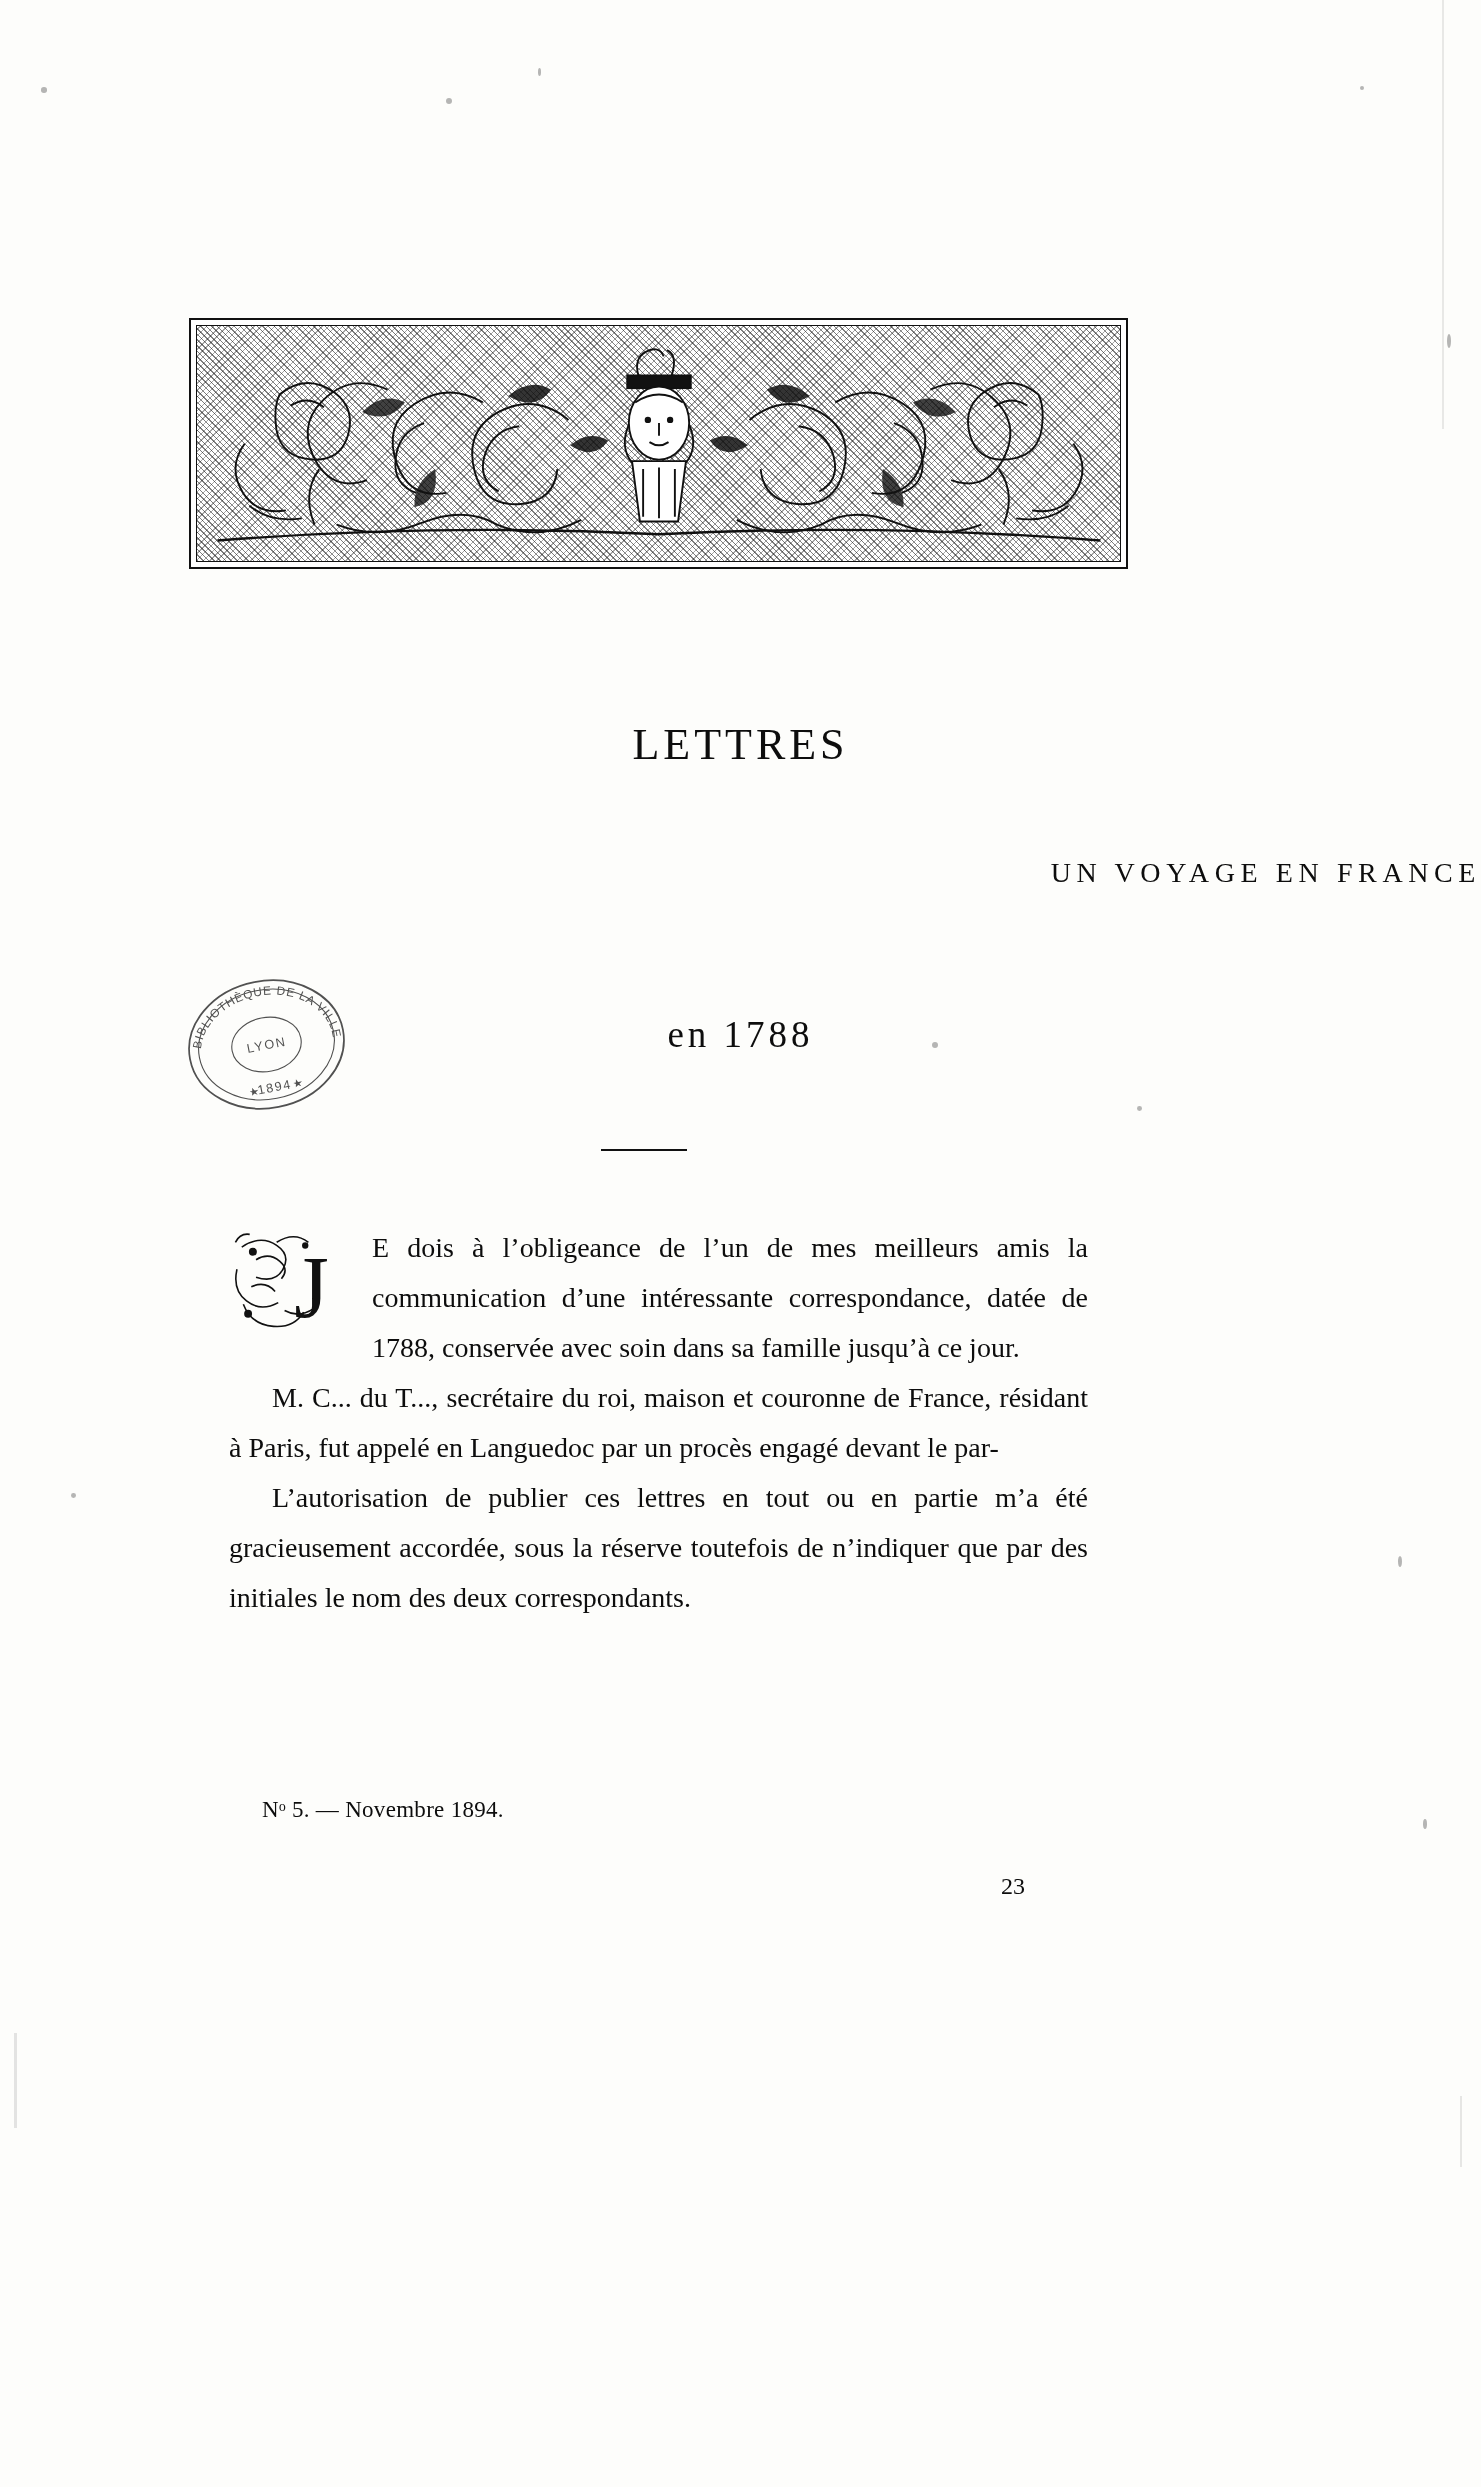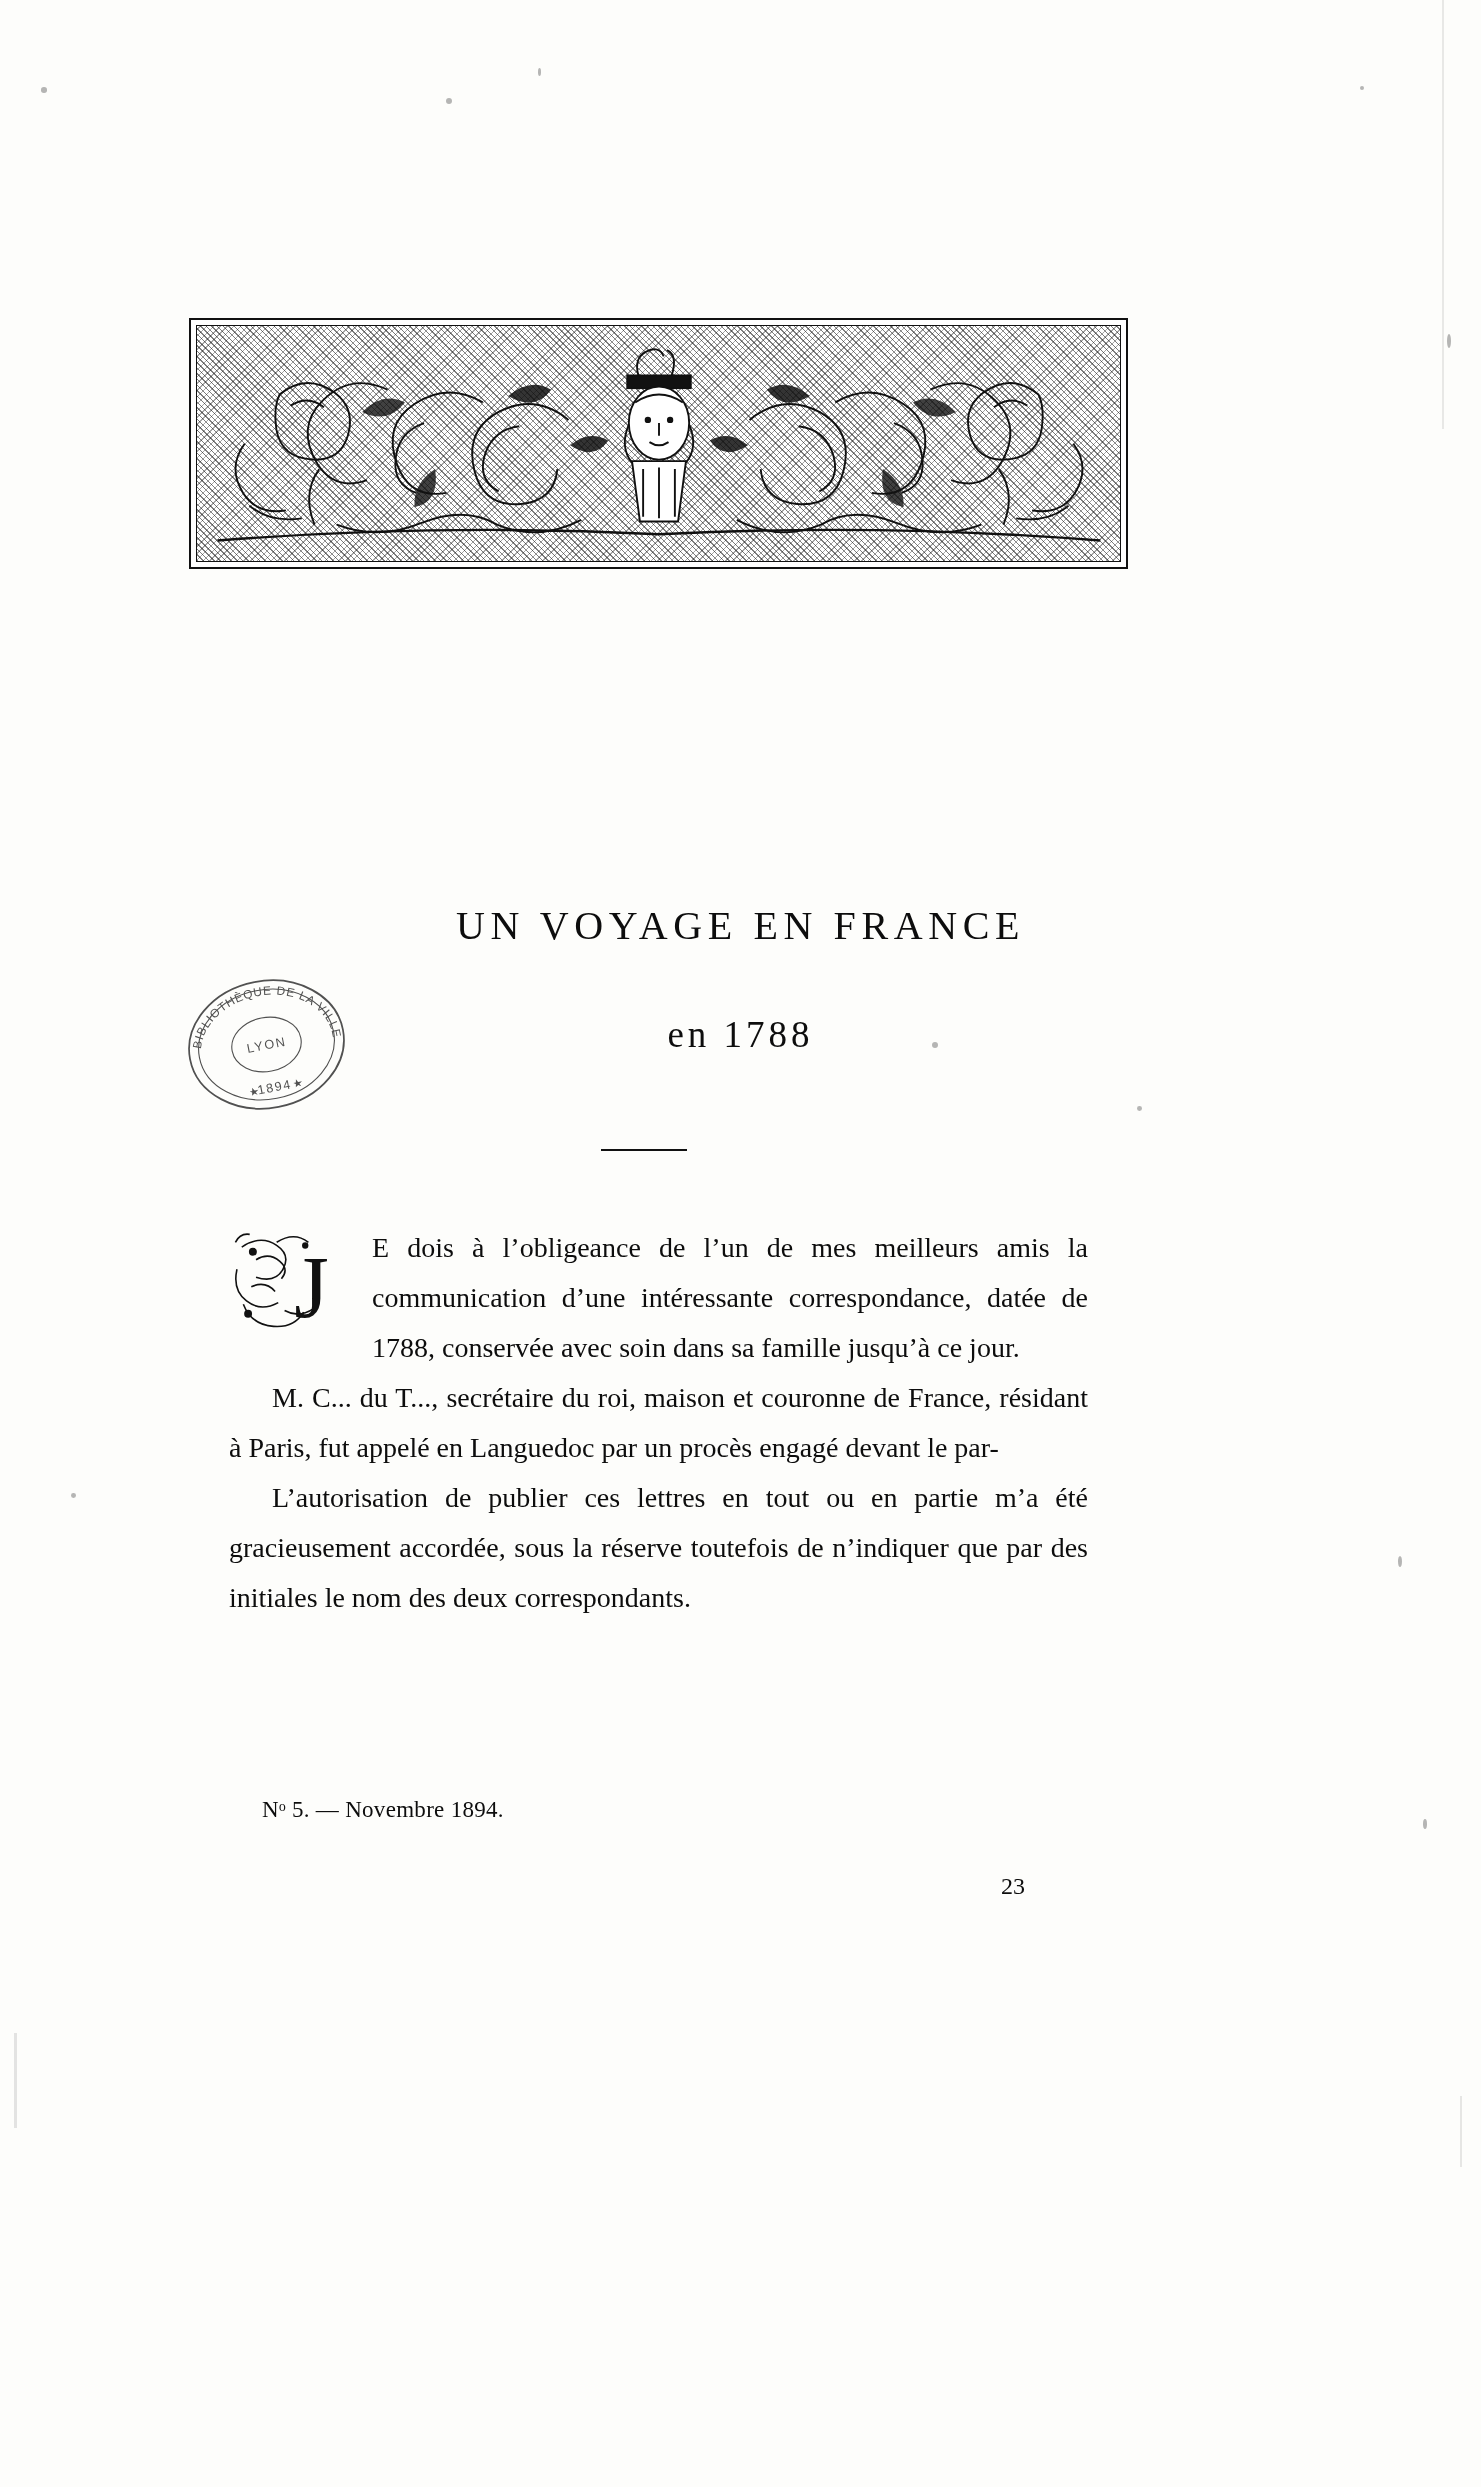--- a/index.html
+++ b/index.html
@@ -75,23 +75,23 @@
     position: absolute;
     left: 0; right: 0;
     top: 820px;
     text-align: center;
     font-size: 16px;
     letter-spacing: 3.2px;
   }
   .title-sub {
     position: absolute;
     left: 0; right: 0;
-    top: 902px;
-    text-align: center;
-    font-size: 40px;
+    top: 857px;
+    text-align: right;
+    font-size: 28px;
     letter-spacing: 5.6px;
   }
   .title-year {
     position: absolute;
     left: 0; right: 0;
     top: 1013px;
     text-align: center;
     font-size: 37px;
     letter-spacing: 4px;
   }
@@ -234,20 +234,21 @@
           <path d="M118 100 q22 -14 42 2"></path>
           <path d="M60 148 q-22 30 -2 62 q18 28 54 22"></path>
           <path d="M66 226 q26 22 66 16"></path>
         </g>
 
         <path d="M26 270 q280 -22 556 -8 q280 -14 556 8" stroke-width="3"></path>
       </svg>
     </div>
   </div>
 
+  <div class="title-main">LETTRES</div>
   <div class="title-sub">UN  VOYAGE  EN  FRANCE</div>
   <div class="title-year">en  1788</div>
   <div class="rule"></div>
 
   <div class="stamp">
     <svg width="197" height="159" viewBox="0 0 248 200" fill="none" stroke="#2c2c2c" stroke-width="2.2">
       <ellipse cx="124" cy="100" rx="98" ry="80"></ellipse>
       <ellipse cx="124" cy="100" rx="86" ry="69" stroke-width="1.4"></ellipse>
       <ellipse cx="124" cy="100" rx="44" ry="34" stroke-width="1.4"></ellipse>
       <path id="arcTop" d="M40 104 a84 66 0 0 1 168 0" fill="none" stroke="none"></path>

